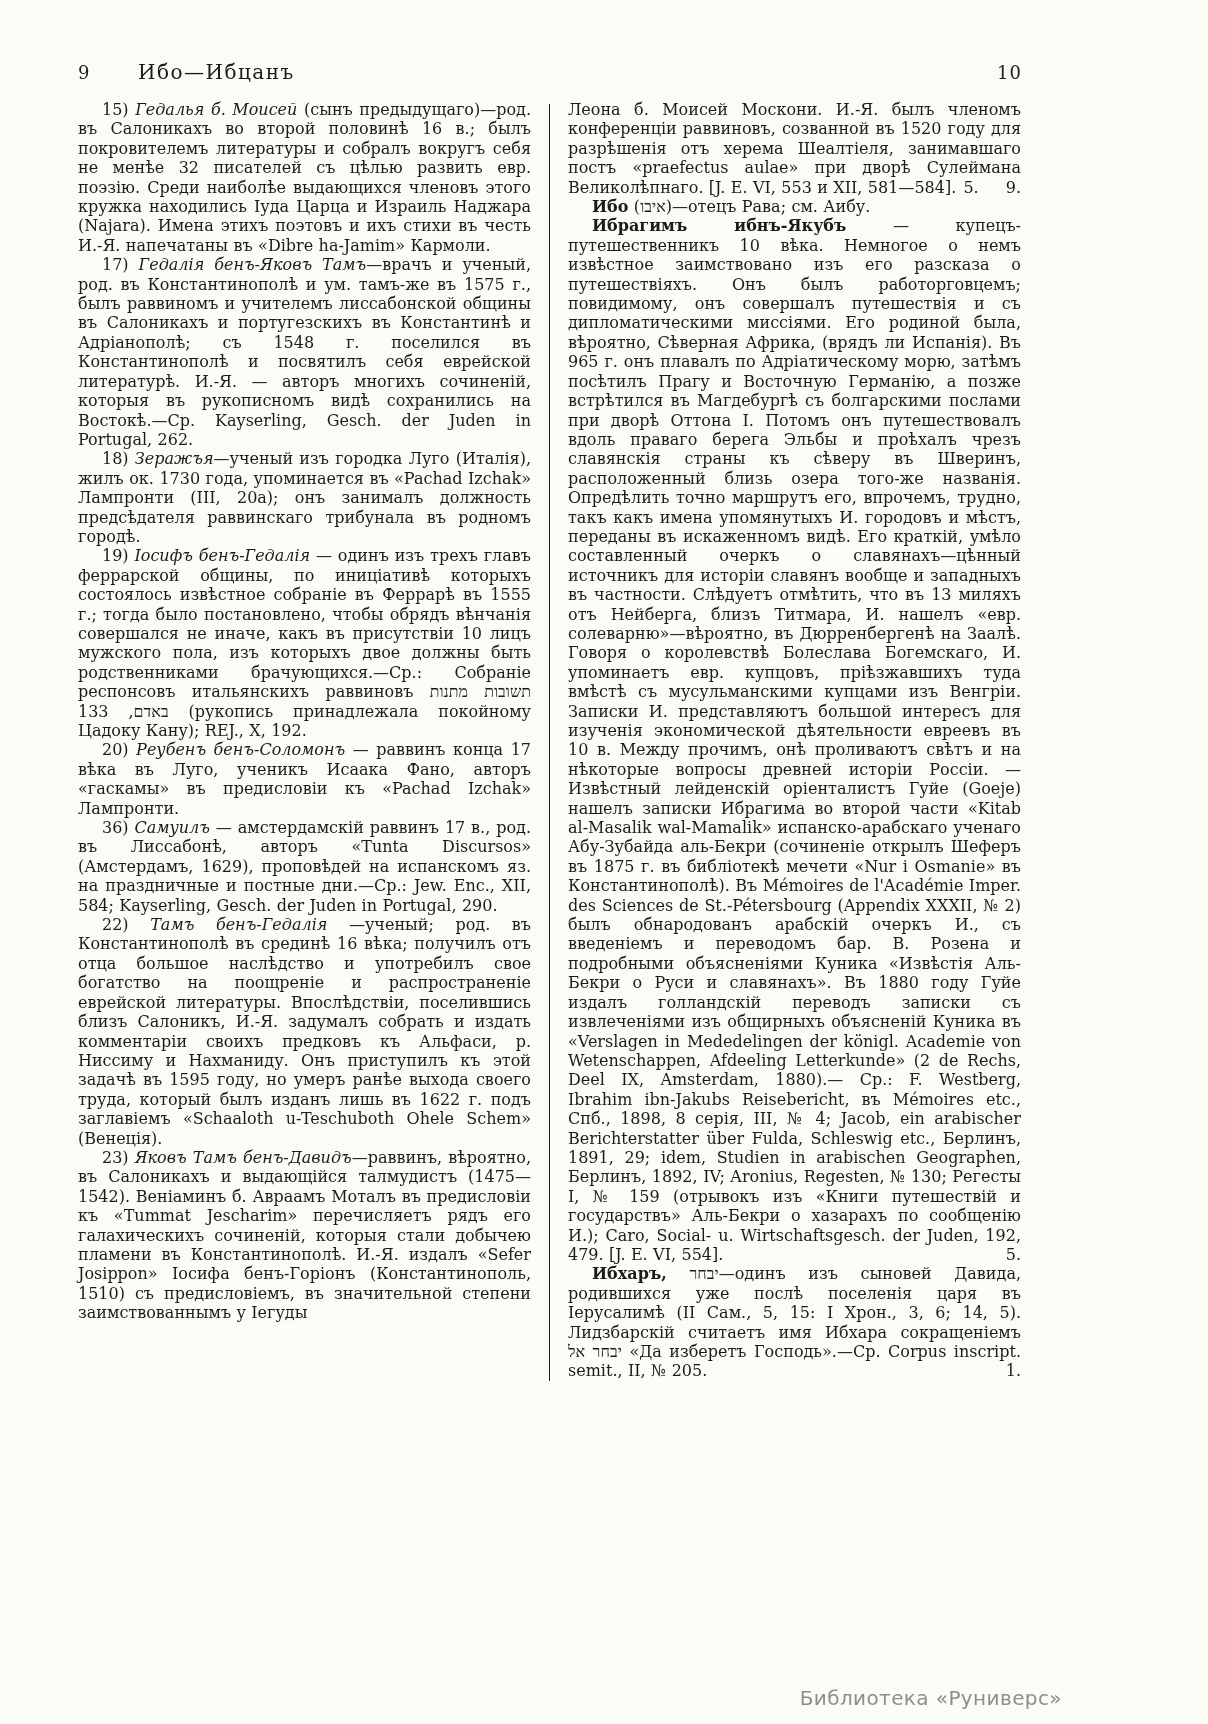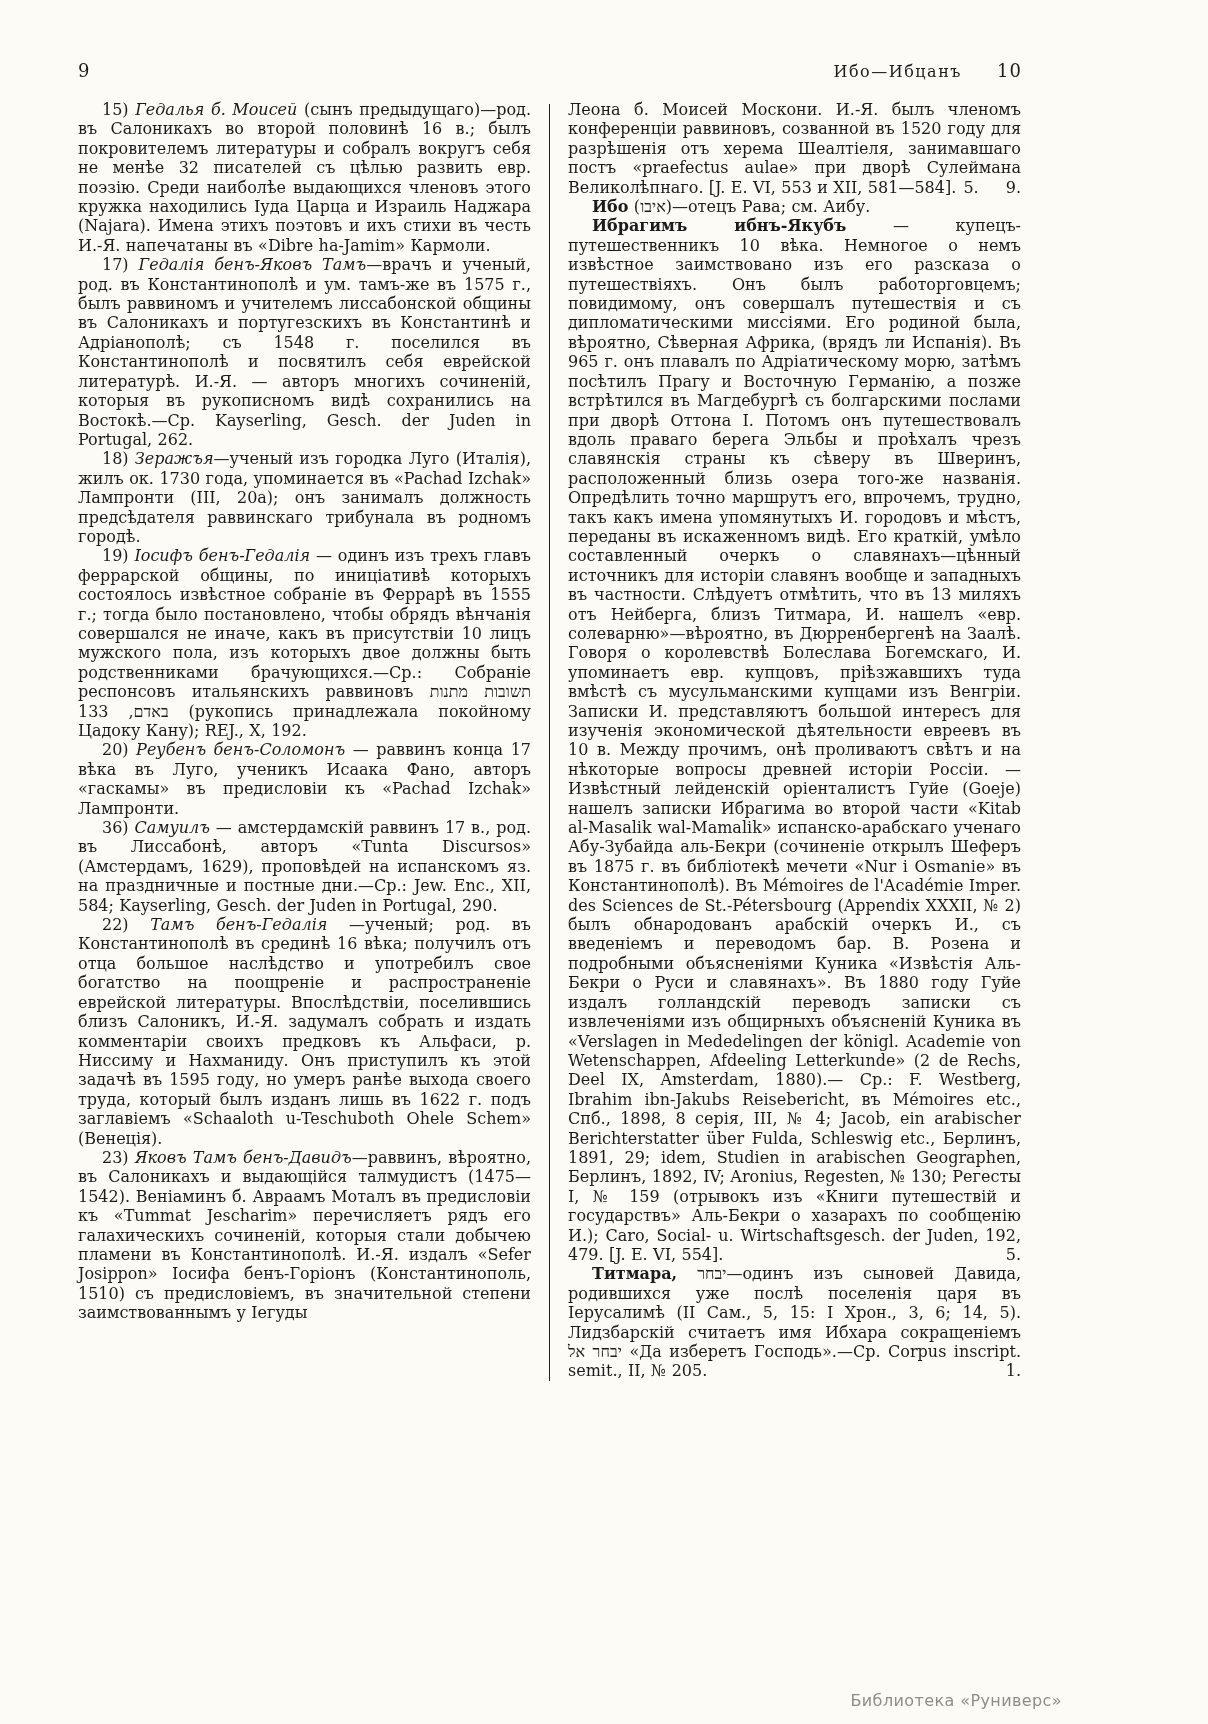--- a/index.html
+++ b/index.html
@@ -28,22 +28,22 @@
     font-size: 19px;
   }
   .running-head .pagenum {
     width: 60px;
     font-size: 18px;
     letter-spacing: 1px;
   }
   .running-head .pagenum.right { text-align: right; }
   .running-head .head-title {
     flex: 1;
-    text-align: right;
-    font-size: 16px;
+    text-align: left;
+    font-size: 20px;
     letter-spacing: 1.5px;
   }
   .content {
     position: absolute;
     top: 100px;
     left: 78px;
     width: 944px;
   }
   .columns {
     display: flex;
@@ -69,21 +69,21 @@
   }
   p.para.cont { text-indent: 0; }
   .name-i { font-style: italic; }
   .name-b { font-weight: bold; }
   .sig { float: right; }
   .watermark {
     position: absolute;
     right: 146px;
     bottom: 14px;
     font-family: "DejaVu Sans", "Liberation Sans", sans-serif;
-    font-size: 16px;
+    font-size: 20px;
     color: #8f8d89;
     letter-spacing: 0.4px;
     margin-top: 16px;
   }
 </style>
 </head>
 <body>
 
 <div class="page">
 
@@ -106,21 +106,21 @@
         <p class="para"><span class="num">22) </span><span class="name-i">Тамъ бенъ-Гедалія</span><span class="body"> —ученый; род. въ Константинополѣ въ срединѣ 16 вѣка; получилъ отъ отца большое наслѣдство и употребилъ свое богатство на поощреніе и распространеніе еврейской литературы. Впослѣдствіи, поселившись близъ Салоникъ, И.-Я. задумалъ собрать и издать комментаріи своихъ предковъ къ Альфаси, р. Ниссиму и Нахманиду. Онъ приступилъ къ этой задачѣ въ 1595 году, но умеръ ранѣе выхода своего труда, который былъ изданъ лишь въ 1622 г. подъ заглавіемъ «Schaaloth u-Teschuboth Ohele Schem» (Венеція).</span></p>
         <p class="para"><span class="num">23) </span><span class="name-i">Яковъ Тамъ бенъ-Давидъ</span><span class="body">—раввинъ, вѣроятно, въ Салоникахъ и выдающійся талмудистъ (1475—1542). Веніаминъ б. Авраамъ Моталъ въ предисловіи къ «Tummat Jescharim» перечисляетъ рядъ его галахическихъ сочиненій, которыя стали добычею пламени въ Константинополѣ. И.-Я. издалъ «Sefer Josippon» Іосифа бенъ-Горіонъ (Константинополь, 1510) съ предисловіемъ, въ значительной степени заимствованнымъ у Іегуды</span></p>
       </div>
 
       <div class="divider"></div>
 
       <div class="col">
         <p class="para cont"><span class="body">Леона б. Моисей Москони. И.-Я. былъ членомъ конференціи раввиновъ, созванной въ 1520 году для разрѣшенія отъ херема Шеалтіеля, занимавшаго постъ «praefectus aulae» при дворѣ Сулеймана Великолѣпнаго. [J. E. VI, 553 и XII, 581—584].</span> <span class="sig">5.&nbsp;&nbsp;&nbsp;&nbsp;&nbsp;9.</span></p>
         <p class="para"><span class="name-b">Ибо</span><span class="body"> (איבו)—отецъ Рава; см. Аибу.</span></p>
         <p class="para"><span class="name-b">Ибрагимъ ибнъ-Якубъ</span><span class="body"> — купецъ-путешественникъ 10 вѣка. Немногое о немъ извѣстное заимствовано изъ его разсказа о путешествіяхъ. Онъ былъ работорговцемъ; повидимому, онъ совершалъ путешествія и съ дипломатическими миссіями. Его родиной была, вѣроятно, Сѣверная Африка, (врядъ ли Испанія). Въ 965 г. онъ плавалъ по Адріатическому морю, затѣмъ посѣтилъ Прагу и Восточную Германію, а позже встрѣтился въ Магдебургѣ съ болгарскими послами при дворѣ Оттона I. Потомъ онъ путешествовалъ вдоль праваго берега Эльбы и проѣхалъ чрезъ славянскія страны къ сѣверу въ Шверинъ, расположенный близь озера того-же названія. Опредѣлить точно маршрутъ его, впрочемъ, трудно, такъ какъ имена упомянутыхъ И. городовъ и мѣстъ, переданы въ искаженномъ видѣ. Его краткій, умѣло составленный очеркъ о славянахъ—цѣнный источникъ для исторіи славянъ вообще и западныхъ въ частности. Слѣдуетъ отмѣтить, что въ 13 миляхъ отъ Нейберга, близъ Титмара, И. нашелъ «евр. солеварню»—вѣроятно, въ Дюрренбергенѣ на Заалѣ. Говоря о королевствѣ Болеслава Богемскаго, И. упоминаетъ евр. купцовъ, пріѣзжавшихъ туда вмѣстѣ съ мусульманскими купцами изъ Венгріи. Записки И. представляютъ большой интересъ для изученія экономической дѣятельности евреевъ въ 10 в. Между прочимъ, онѣ проливаютъ свѣтъ и на нѣкоторые вопросы древней исторіи Россіи. — Извѣстный лейденскій оріенталистъ Гуйе (Goeje) нашелъ записки Ибрагима во второй части «Kitab al-Masalik wal-Mamalik» испанско-арабскаго ученаго Абу-Зубайда аль-Бекри (сочиненіе открылъ Шеферъ въ 1875 г. въ библіотекѣ мечети «Nur i Osmanie» въ Константинополѣ). Въ Mémoires de l'Académie Imper. des Sciences de St.-Pétersbourg (Appendix XXXII, № 2) былъ обнародованъ арабскій очеркъ И., съ введеніемъ и переводомъ бар. В. Розена и подробными объясненіями Куника «Извѣстія Аль-Бекри о Руси и славянахъ». Въ 1880 году Гуйе издалъ голландскій переводъ записки съ извлеченіями изъ общирныхъ объясненій Куника въ «Verslagen in Mededelingen der königl. Academie von Wetenschappen, Afdeeling Letterkunde» (2 de Rechs, Deel IX, Amsterdam, 1880).— Ср.: F. Westberg, Ibrahim ibn-Jakubs Reisebericht, въ Mémoires etc., Спб., 1898, 8 серія, III, № 4; Jacob, ein arabischer Berichterstatter über Fulda, Schleswig etc., Берлинъ, 1891, 29; idem, Studien in arabischen Geographen, Берлинъ, 1892, IV; Aronius, Regesten, № 130; Регесты I, № 159 (отрывокъ изъ «Книги путешествій и государствъ» Аль-Бекри о хазарахъ по сообщенію И.); Caro, Social- u. Wirtschaftsgesch. der Juden, 192, 479. [J. E. VI, 554].</span> <span class="sig">5.</span></p>
-        <p class="para"><span class="name-b">Титмара,</span><span class="body"> יבחר—одинъ изъ сыновей Давида, родившихся уже послѣ поселенія царя въ Іерусалимѣ (II Сам., 5, 15: I Хрон., 3, 6; 14, 5). Лидзбарскій считаетъ имя Ибхара сокращеніемъ יבחר אל «Да изберетъ Господь».—Ср. Corpus inscript. semit., II, № 205.</span> <span class="sig">1.</span></p>
+        <p class="para"><span class="name-b">Ибхаръ,</span><span class="body"> יבחר—одинъ изъ сыновей Давида, родившихся уже послѣ поселенія царя въ Іерусалимѣ (II Сам., 5, 15: I Хрон., 3, 6; 14, 5). Лидзбарскій считаетъ имя Ибхара сокращеніемъ יבחר אל «Да изберетъ Господь».—Ср. Corpus inscript. semit., II, № 205.</span> <span class="sig">1.</span></p>
       </div>
 
     </div>
   </div>
 
   <div class="watermark">Библиотека «Руниверс»</div>
 
 </div>
 
 </body></html>

